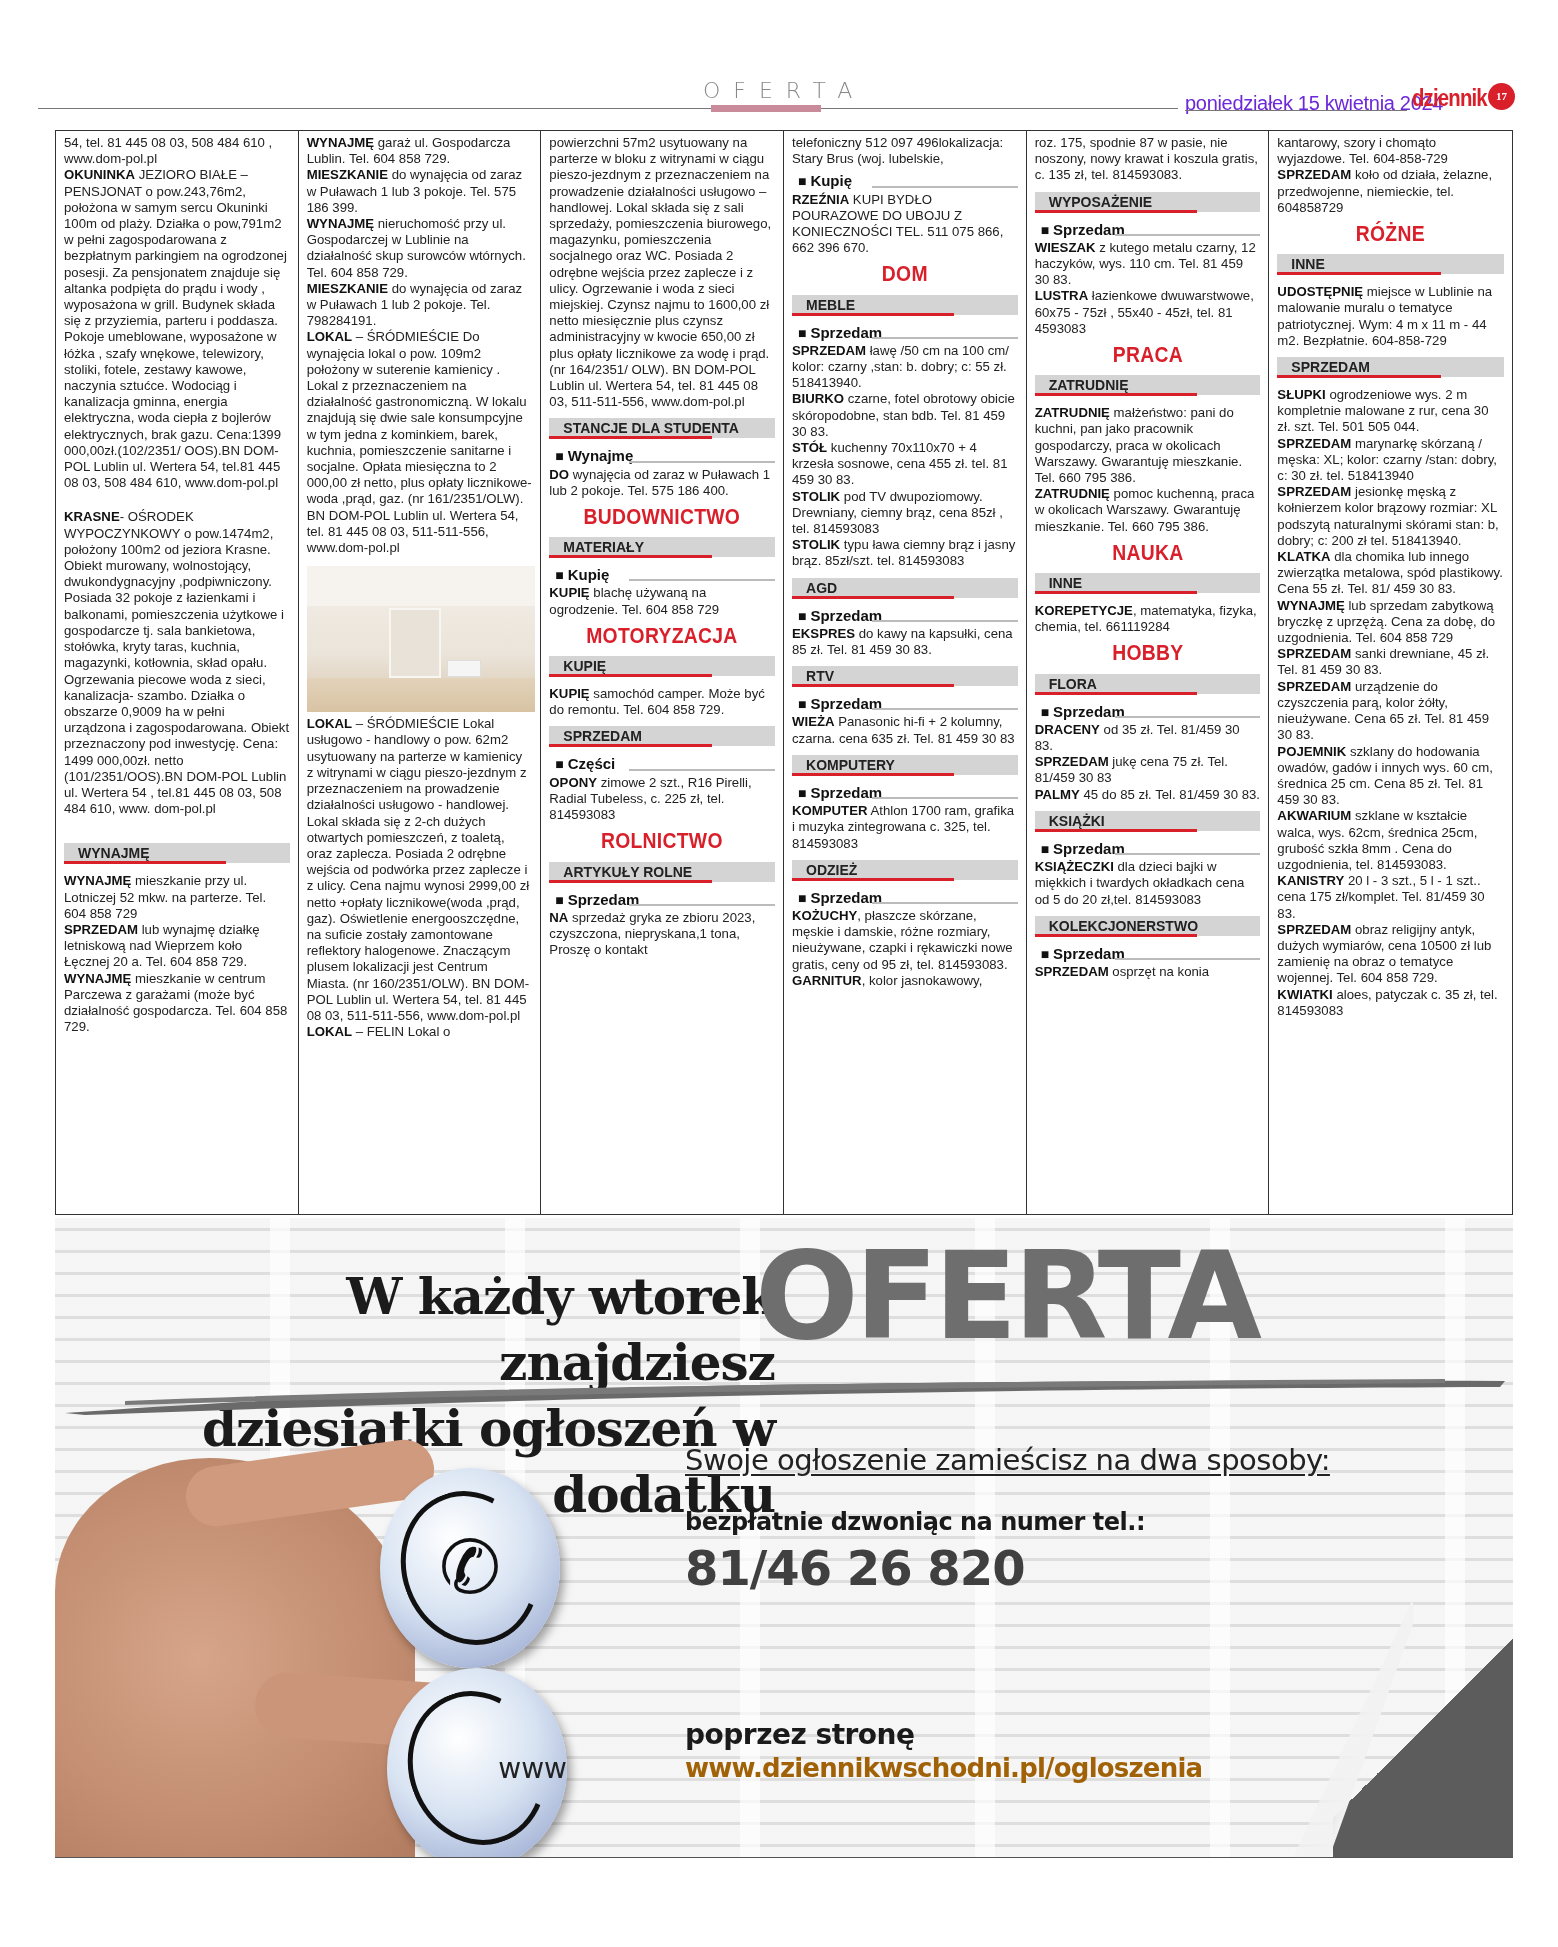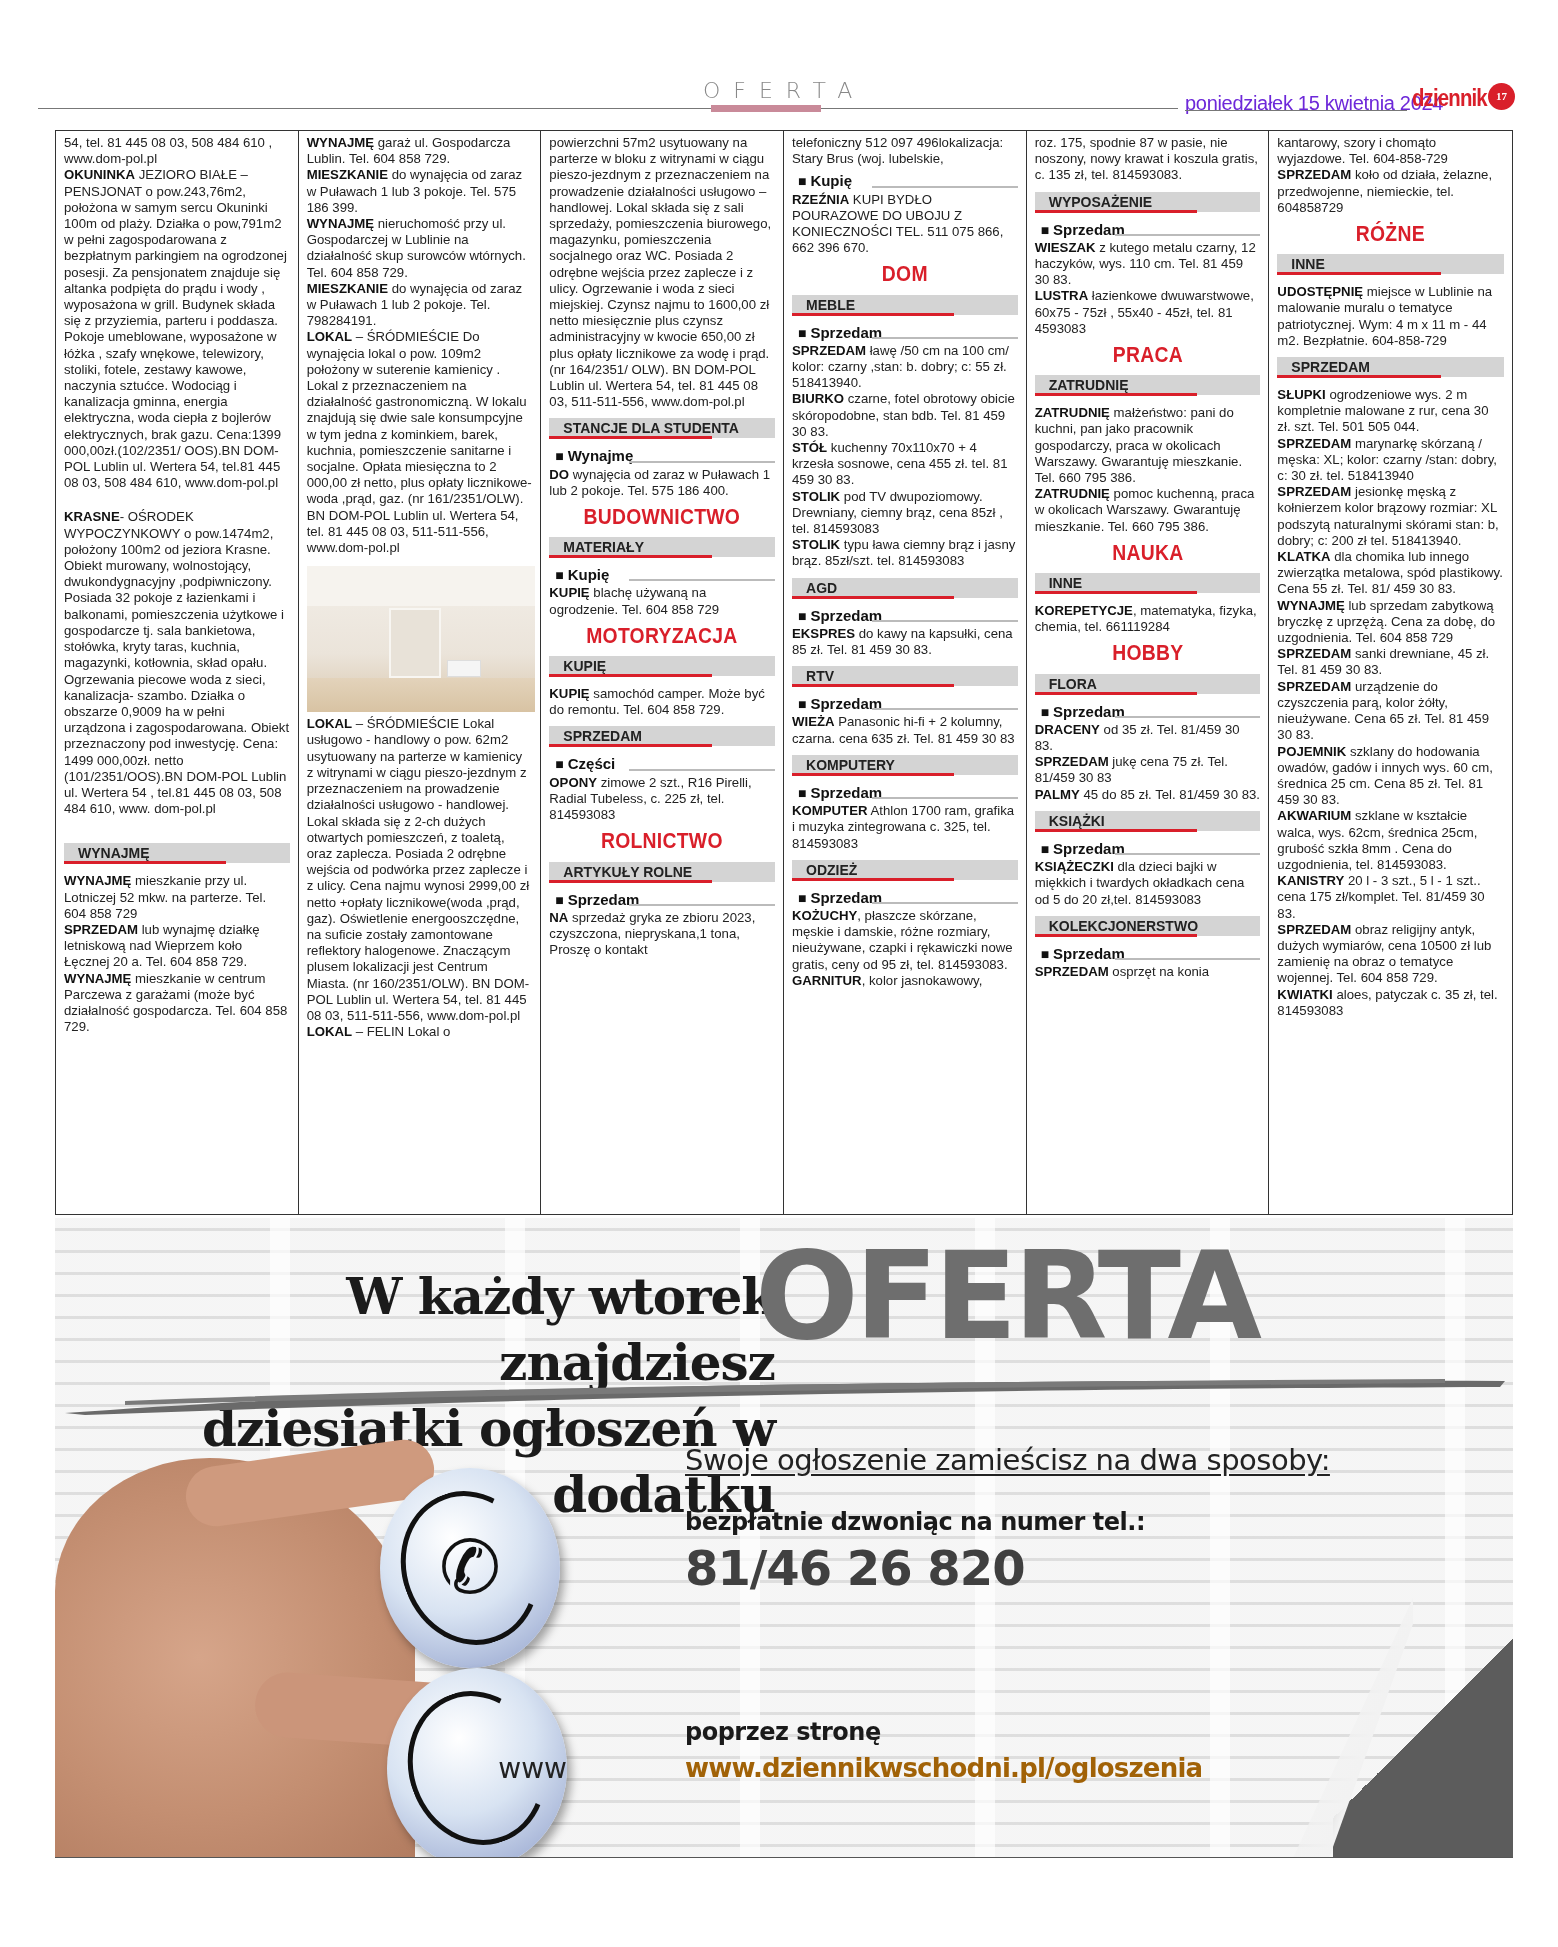--- a/index.html
+++ b/index.html
@@ -40,21 +40,21 @@
   
   .ad { position: absolute; left: 55px; top: 1218px; width: 1458px; height: 640px; overflow: hidden; background: #f1f1f1; }
   .ad-bg { position: absolute; inset: 0; background: repeating-linear-gradient(180deg, #f6f6f6 0 10px, #dcdcdc 10px 13px, #f6f6f6 13px 22px); opacity: 0.9; }
   .ad-bg-cols { position: absolute; inset: 0; background: repeating-linear-gradient(90deg, transparent 0 215px, rgba(255,255,255,0.7) 215px 235px); }
   .ad-headline { position: absolute; left: 20px; top: 10px; width: 700px; text-align: right; font-family: "DejaVu Serif", "Liberation Serif", serif; font-weight: bold; color: #1b1b1b; font-size: 50px; line-height: 66px; letter-spacing: -1px; margin-top: 36px; }
   .ad-oferta { position: absolute; left: 700px; top: 18px; font-family: "DejaVu Sans", sans-serif; font-weight: bold; font-size: 122px; color: #6e6e6e; letter-spacing: -4px; line-height: 120px; }
   .ad-swoosh { position: absolute; left: 10px; top: 155px; width: 1440px; height: 42px; }
   .ad-subtitle { position: absolute; left: 630px; top: 225px; font-family: "DejaVu Sans", sans-serif; font-size: 29px; color: #222; text-decoration: underline; text-underline-offset: 4px; letter-spacing: -0.5px; }
   .ad-phone-label { position: absolute; left: 630px; top: 290px; font-family: "DejaVu Sans", sans-serif; font-weight: bold; font-size: 24px; color: #1a1a1a; letter-spacing: -0.5px; }
   .ad-phone-num { position: absolute; left: 630px; top: 322px; font-family: "DejaVu Sans", sans-serif; font-weight: bold; font-size: 48px; color: #404040; letter-spacing: -1px; }
-  .ad-web-label { position: absolute; left: 630px; top: 500px; font-family: "DejaVu Sans", sans-serif; font-weight: bold; font-size: 24px; color: #1a1a1a; letter-spacing: -0.5px; }
+  .ad-web-label { position: absolute; left: 630px; top: 500px; font-family: "DejaVu Sans", sans-serif; font-weight: bold; font-size: 28px; color: #1a1a1a; letter-spacing: -0.5px; }
   .ad-web-url { position: absolute; left: 630px; top: 535px; font-family: "DejaVu Sans", sans-serif; font-weight: bold; font-size: 26px; color: #a16207; letter-spacing: -0.8px; }
   .ad-curl { position: absolute; right: 0; bottom: 0; width: 180px; height: 260px; background: linear-gradient(135deg, transparent 0 50%, #5c5c5c 50% 100%); }
   .ad-curl-page { position: absolute; right: 100px; bottom: 0; width: 120px; height: 260px; background: linear-gradient(110deg, rgba(255,255,255,0) 0%, #f2f2f2 60%, #c8c8c8 100%); clip-path: polygon(100% 0, 100% 10%, 30% 100%, 0 100%); }
   .ad-hand { position: absolute; left: 0; top: 240px; width: 360px; height: 400px; background: radial-gradient(ellipse at 40% 50%, #d6a58a 0%, #c48f72 55%, #b27c60 100%); border-radius: 45% 60% 10% 0 / 35% 50% 0 0; }
   .ad-hand-finger1 { position: absolute; left: 130px; top: 235px; width: 250px; height: 60px; background: #cf9a7e; border-radius: 30px; transform: rotate(-8deg); }
   .ad-hand-finger2 { position: absolute; left: 200px; top: 460px; width: 220px; height: 65px; background: #cb957a; border-radius: 32px; transform: rotate(4deg); }
   .ad-button { position: absolute; width: 180px; height: 200px; border-radius: 50%; background: radial-gradient(circle at 40% 35%, #ffffff 0%, #d8e3f2 45%, #a8b6d8 80%, #8a6fb0 100%); box-shadow: 4px 6px 10px rgba(0,0,0,0.35); display: flex; align-items: center; justify-content: center; }
   .ad-button-ring { position: absolute; inset: 22px; border: 5px solid #111; border-radius: 50%; border-right-color: transparent; border-bottom-color: #111; transform: rotate(-20deg); }
   .ad-button .glyph { position: relative; font-size: 74px; color: #111; line-height: 1; }
   .ad-button .www { position: relative; font-family: "DejaVu Sans", sans-serif; font-size: 28px; color: #222; }

